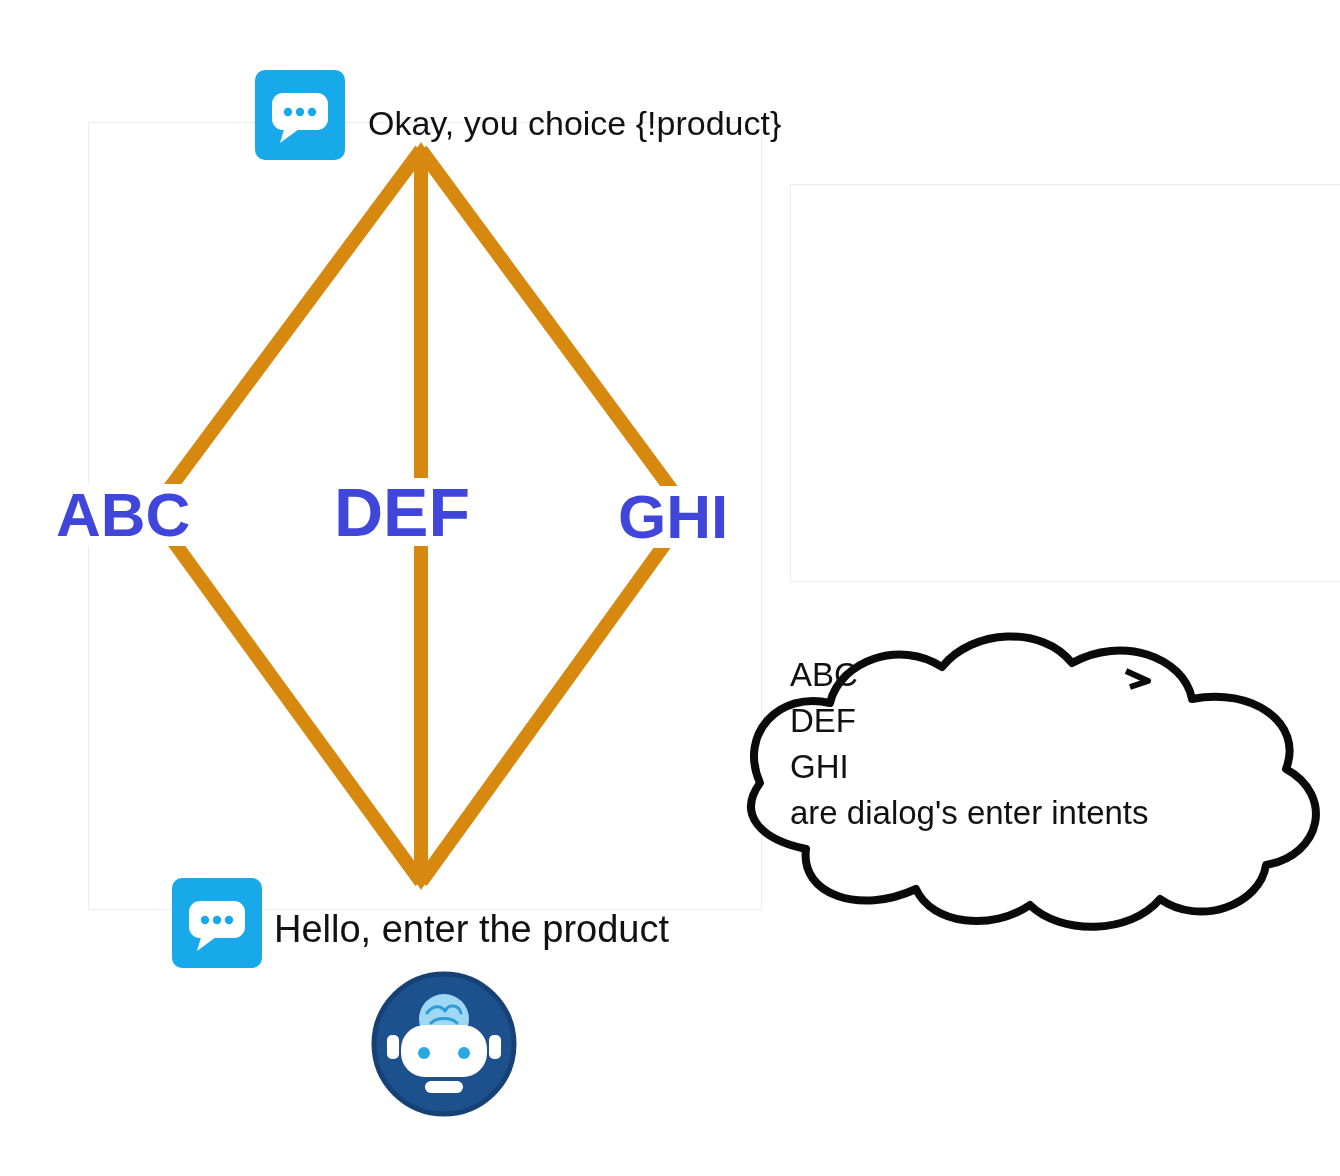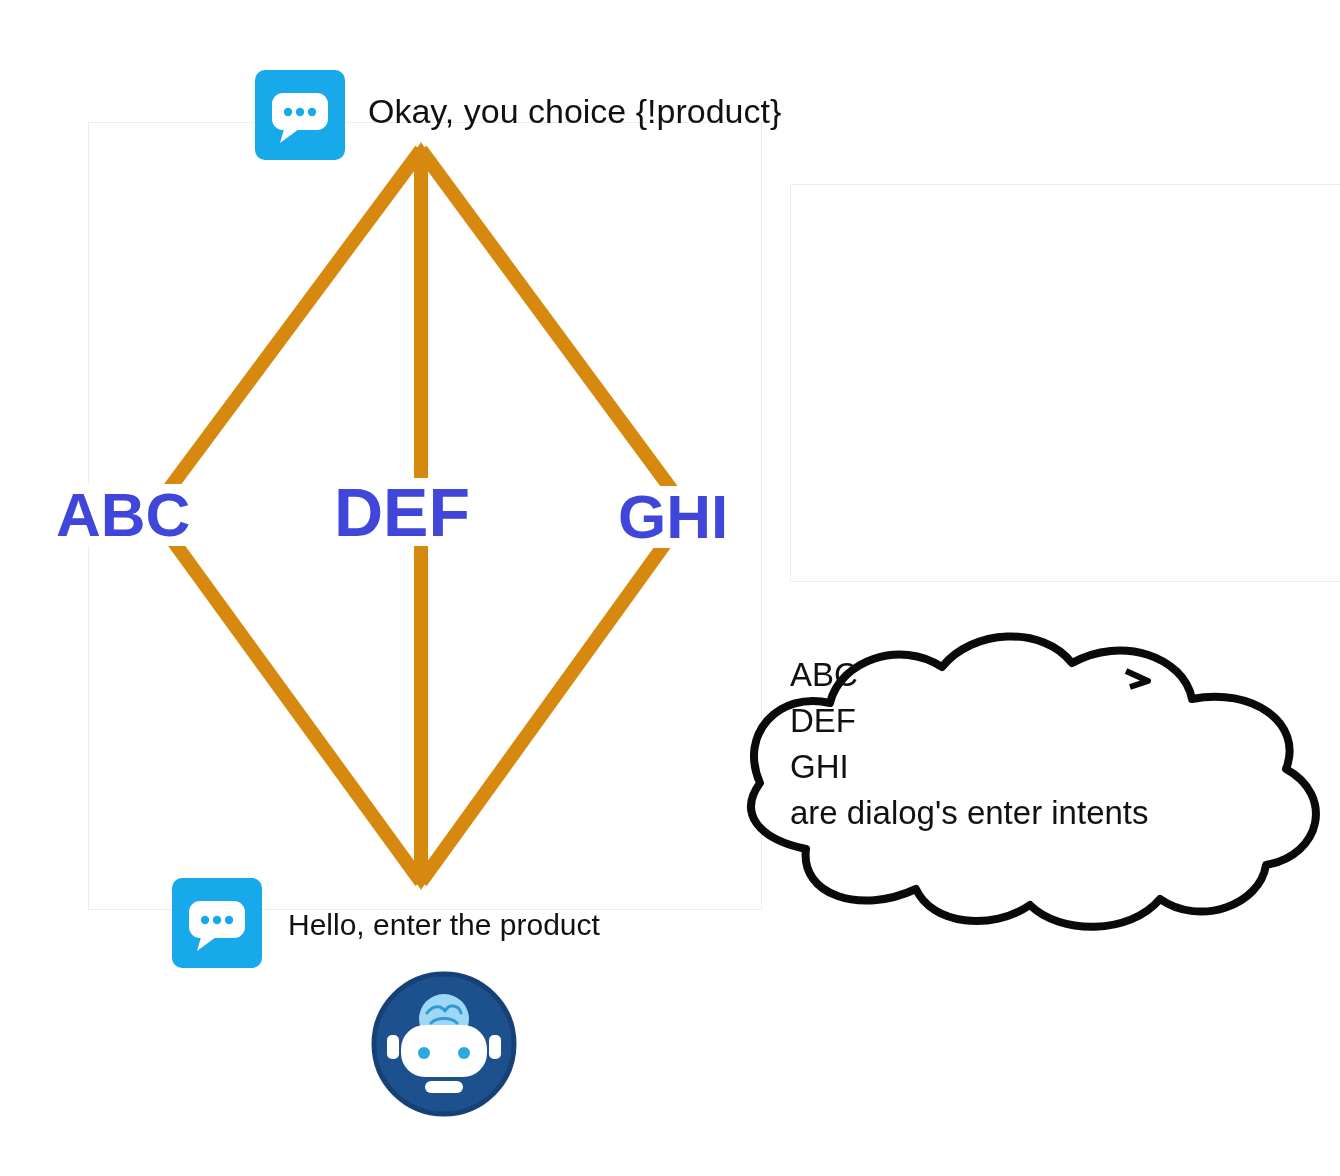--- a/index.html
+++ b/index.html
@@ -19,21 +19,21 @@
   }
   .abs{position:absolute;}
   svg{display:block;}
   
   .msg-text{
     position:absolute;
     font-size:34px;
     color:#111;
     white-space:nowrap;
   }
-  .msg-text.small{font-size:30px;margin-left:14px;}
+  .msg-text.small{font-size:38px;}
   
   .node-label{
     position:absolute;
     font-weight:bold;
     color:#3F46D9;
     background:#ffffff;
     padding:0 6px;
     line-height:1;
     white-space:nowrap;
   }
@@ -73,21 +73,21 @@
 
   <svg class="abs" style="left:255px;top:70px;" width="90" height="90" viewBox="0 0 90 90">
     <rect width="90" height="90" rx="10" fill="#18A9EA"></rect>
     <rect x="17" y="23" width="56" height="37" rx="11" fill="#ffffff"></rect>
     <path d="M30 56 L25 73 L44 59 Z" fill="#ffffff"></path>
     <circle cx="33" cy="42" r="4.2" fill="#18A9EA"></circle>
     <circle cx="45" cy="42" r="4.2" fill="#18A9EA"></circle>
     <circle cx="57" cy="42" r="4.2" fill="#18A9EA"></circle>
   </svg>
 
-  <div class="msg-text" style="left:368px;top:92px;">Okay, you choice {!product}</div>
+  <div class="msg-text" style="left:368px;top:104px;">Okay, you choice {!product}</div>
 
   <div class="node-label abc">ABC</div>
   <div class="node-label def">DEF</div>
   <div class="node-label ghi">GHI</div>
 
   <svg class="abs" style="left:700px;top:583px;" width="640" height="365" viewBox="0 0 640 365">
     <path d="M 60 200
              C 38 150, 80 108, 130 120
              C 140 78, 200 56, 242 84
              C 272 46, 342 42, 372 80

